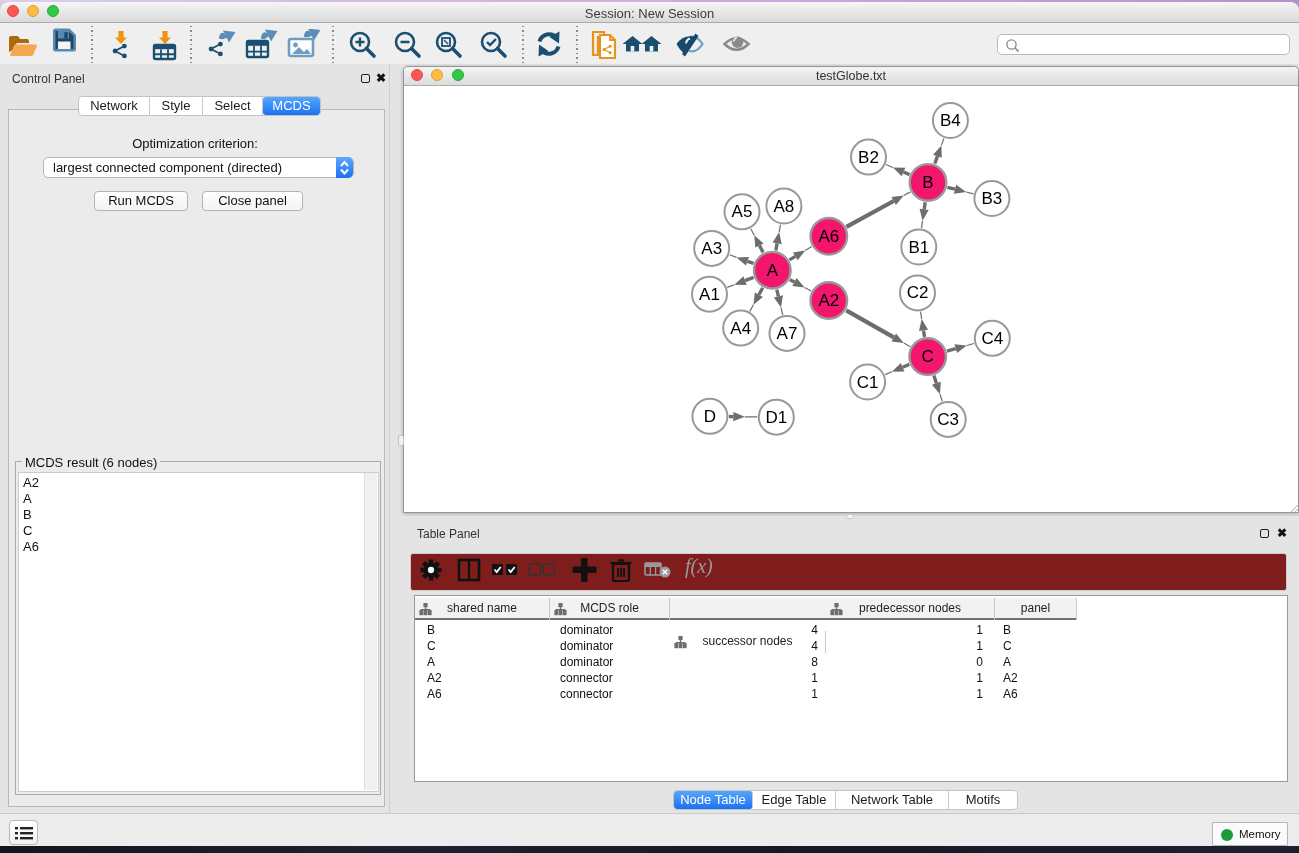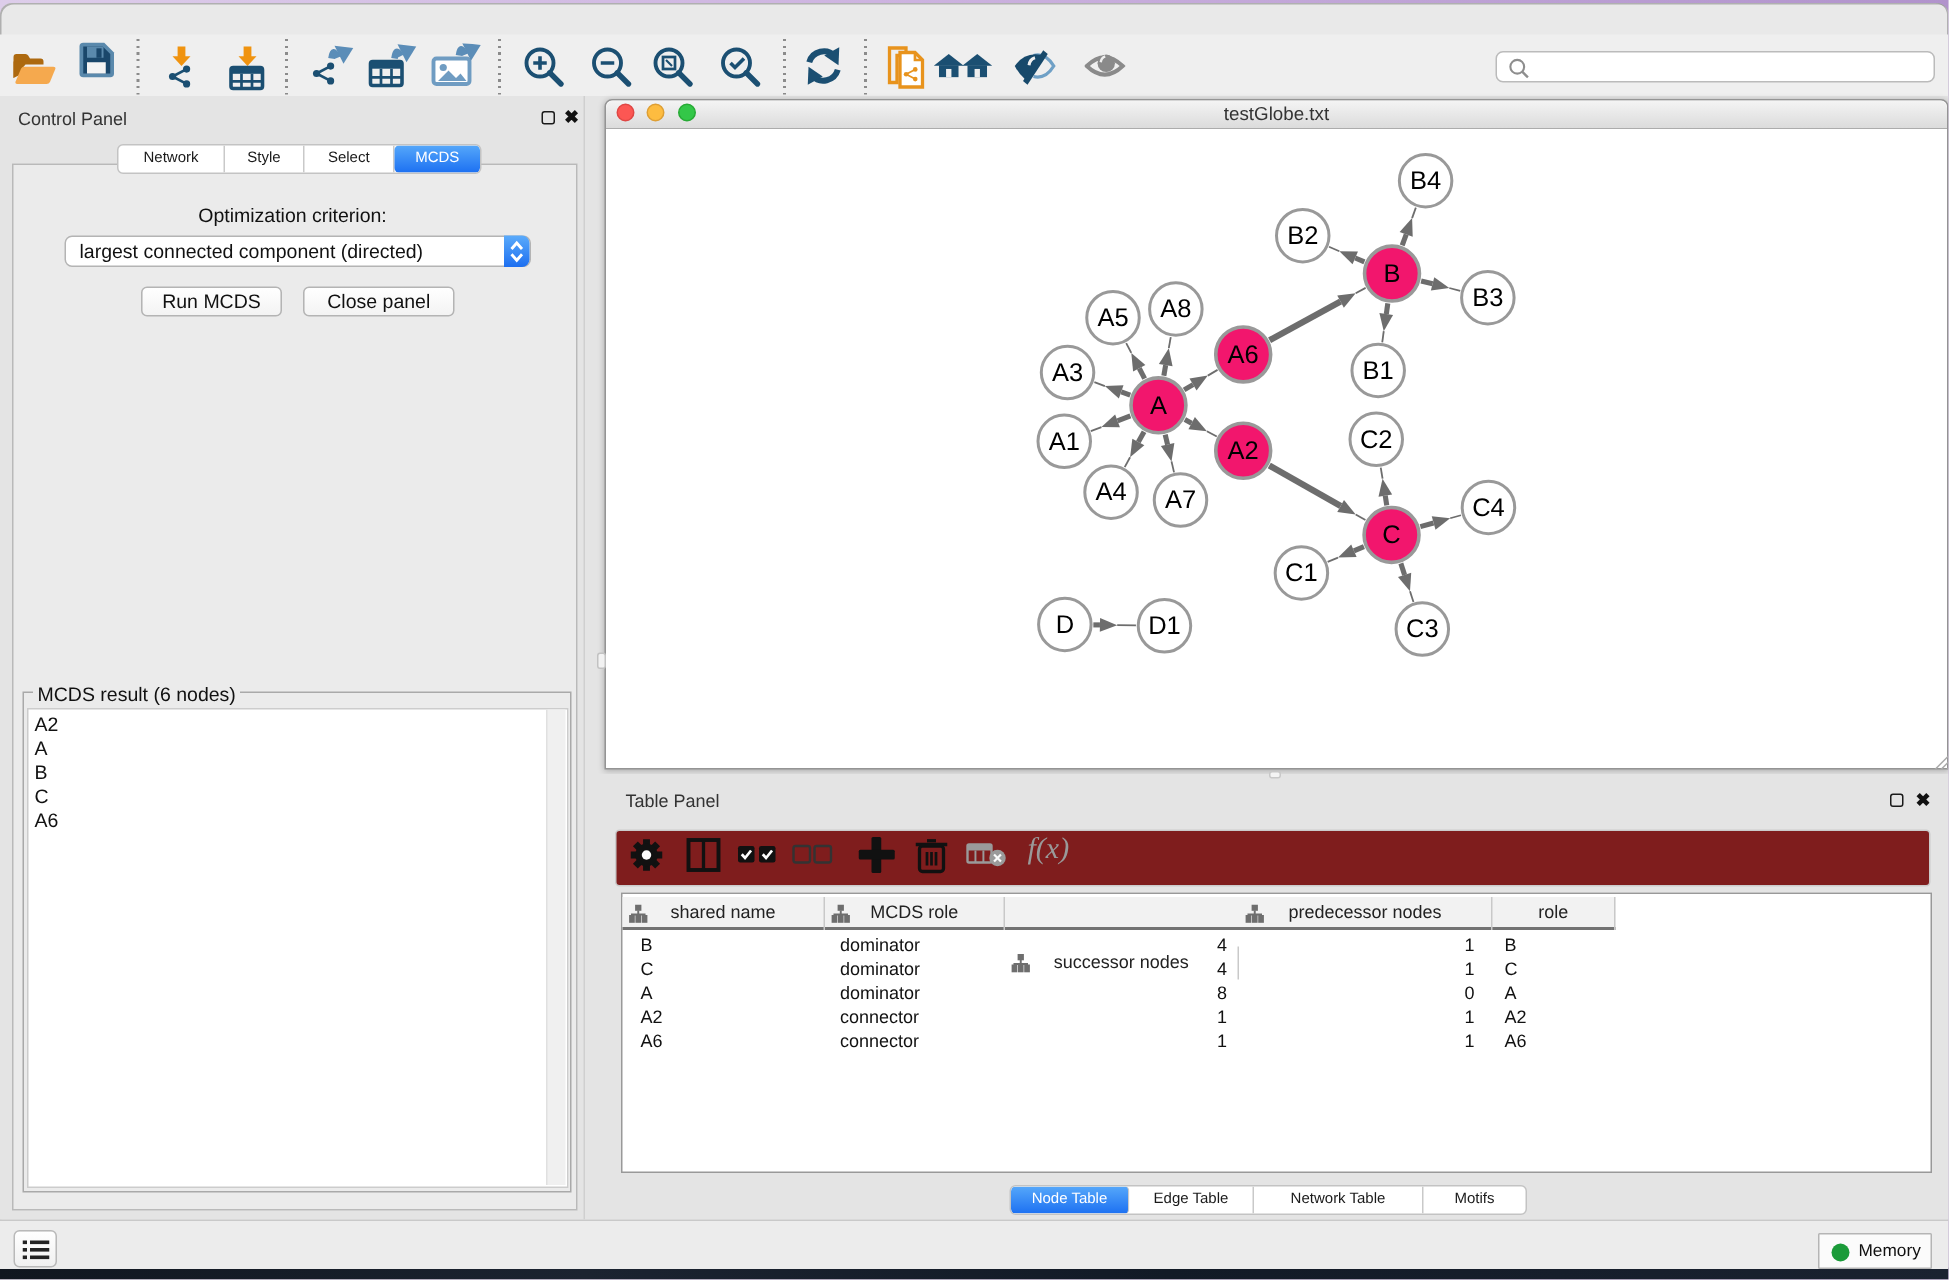--- a/index.html
+++ b/index.html
@@ -35,21 +35,21 @@
 
 #cpanel { left:0; top:0; width:390px; height:749px; background:#e4e4e4;
   border-right:1px solid #cfcfcf; }
 .phead { position:absolute; font-size:12px; color:#333; }
 .wfloat { position:absolute; width:9px; height:9px; border:1.6px solid #1a1a1a; border-radius:2px; }
 .wclose { position:absolute; font-size:12px; font-weight:bold; color:#111; }
 #cpbox { left:8px; top:45px; width:377px; height:698px; background:#ebebeb;
   border:1px solid #b9b9b9; }
 .tabs { position:absolute; display:flex; height:20px; z-index:5; background:#fff;
   border:1px solid #c3c3c3; border-radius:4px; overflow:hidden; }
-.tabs .tb { font-size:10px; color:#1a1a1a; text-align:center;
+.tabs .tb { font-size:13px; color:#1a1a1a; text-align:center;
   line-height:18px; border-right:1px solid #c9c9c9; }
 .tabs .tb:last-child { border-right:none; }
 .tabs .sel { background:linear-gradient(#55a7fa,#1d71f2); color:#fff; border-radius:3px; }
 #cptabs { left:78px; top:32px; }
 #optlabel { left:0; top:72px; width:390px; text-align:center; font-size:13px; color:#111; }
 #combo { left:43px; top:93px; width:311px; height:21px; background:#fff;
   border:1px solid #b4b4b4; border-radius:5px; font-size:13px; color:#111;
   line-height:19px; padding-left:9px; }
 #combo .step { position:absolute; right:0px; top:-1px; width:17px; height:21px;
   background:linear-gradient(#5babfb,#1d6ff0); border-radius:0 5px 5px 0; }
@@ -100,20 +100,26 @@
 #membtn { left:1212px; top:820px; width:76px; height:24px; background:#fbfbfb;
   border:1px solid #b5b5b5; border-radius:1px; font-size:11.5px; color:#111; }
 #membtn .dot { position:absolute; left:8px; top:5.5px; width:12px; height:12px;
   border-radius:50%; background:#1b9b39; }
 #membtn .t { position:absolute; left:26px; top:5px; }
 </style>
 </head>
 <body>
 <div class="abs" id="bottomwall"></div>
 <div class="abs" id="appwin">
+  <div class="abs" id="titlebar">
+    <div class="tl r"></div>
+      <div class="tl y"></div>
+      <div class="tl g"></div>
+    <div class="abs" id="apptitle">Session: New Session</div>
+  </div>
   <div class="abs" id="toolbar">
     <div class="sep" style="left:91px;"></div>
       <div class="sep" style="left:190px;"></div>
       <div class="sep" style="left:332px;"></div>
       <div class="sep" style="left:522px;"></div>
       <div class="sep" style="left:576px;"></div>
       <svg class="ticon" style="left:7px; top:4px;" width="34" height="32" viewBox="0 0 34 32">
         <path d="M2 25 L2 11 Q2 9 4 9 L10 9 Q11.2 9 11.8 10 L13 12 L20 12 Q22 12 22 14 L22 16 L10 16 Z" fill="#ad690f"></path>
         <path d="M2 25 L2 14 L8 14 L8 22 Z" fill="#ad690f"></path>
         <path d="M10.5 17.5 L28.5 17.5 Q30.5 17.5 29.8 19.2 L26.3 27.6 Q25.7 29 24 29 L4.5 29 Q2.8 29 3.4 27.4 L7 18.8 Q7.6 17.5 9 17.5 Z" fill="#f5a94e"></path>
@@ -450,21 +456,21 @@
                   <rect x="4.6" y="7" width="3.8" height="5.2" fill="#6e6e6e"></rect>
                   <rect x="8.8" y="7" width="3.8" height="5.2" fill="#6e6e6e"></rect>
                 </svg>successor nodes</div>
               <div class="hcell" style="left:411px; width:169px;"><svg width="14" height="13" style="position:absolute; left:4px; top:5px;">
                   <rect x="4.4" y="0" width="4.2" height="4.2" fill="#6e6e6e"></rect>
                   <path d="M6.5 4 V6.6 M2.3 9 V6.6 H10.7 V9" fill="none" stroke="#6e6e6e" stroke-width="1.3"></path>
                   <rect x="0.4" y="7" width="3.8" height="5.2" fill="#6e6e6e"></rect>
                   <rect x="4.6" y="7" width="3.8" height="5.2" fill="#6e6e6e"></rect>
                   <rect x="8.8" y="7" width="3.8" height="5.2" fill="#6e6e6e"></rect>
                 </svg>predecessor nodes</div>
-              <div class="hcell" style="left:580px; width:82px;">role</div>
+              <div class="hcell" style="left:580px; width:82px;">panel</div>
             </div>
           <div class="trow" style="top:26px;">
               <div class="tcell" style="left:12px;">B</div>
               <div class="tcell" style="left:145px;">dominator</div>
               <div class="tcell" style="left:255px; width:148px; text-align:right;">4</div>
               <div class="tcell" style="left:411px; width:157px; text-align:right;">1</div>
               <div class="tcell" style="left:588px;">B</div>
             </div>
             <div class="trow" style="top:42px;">
               <div class="tcell" style="left:12px;">C</div>

